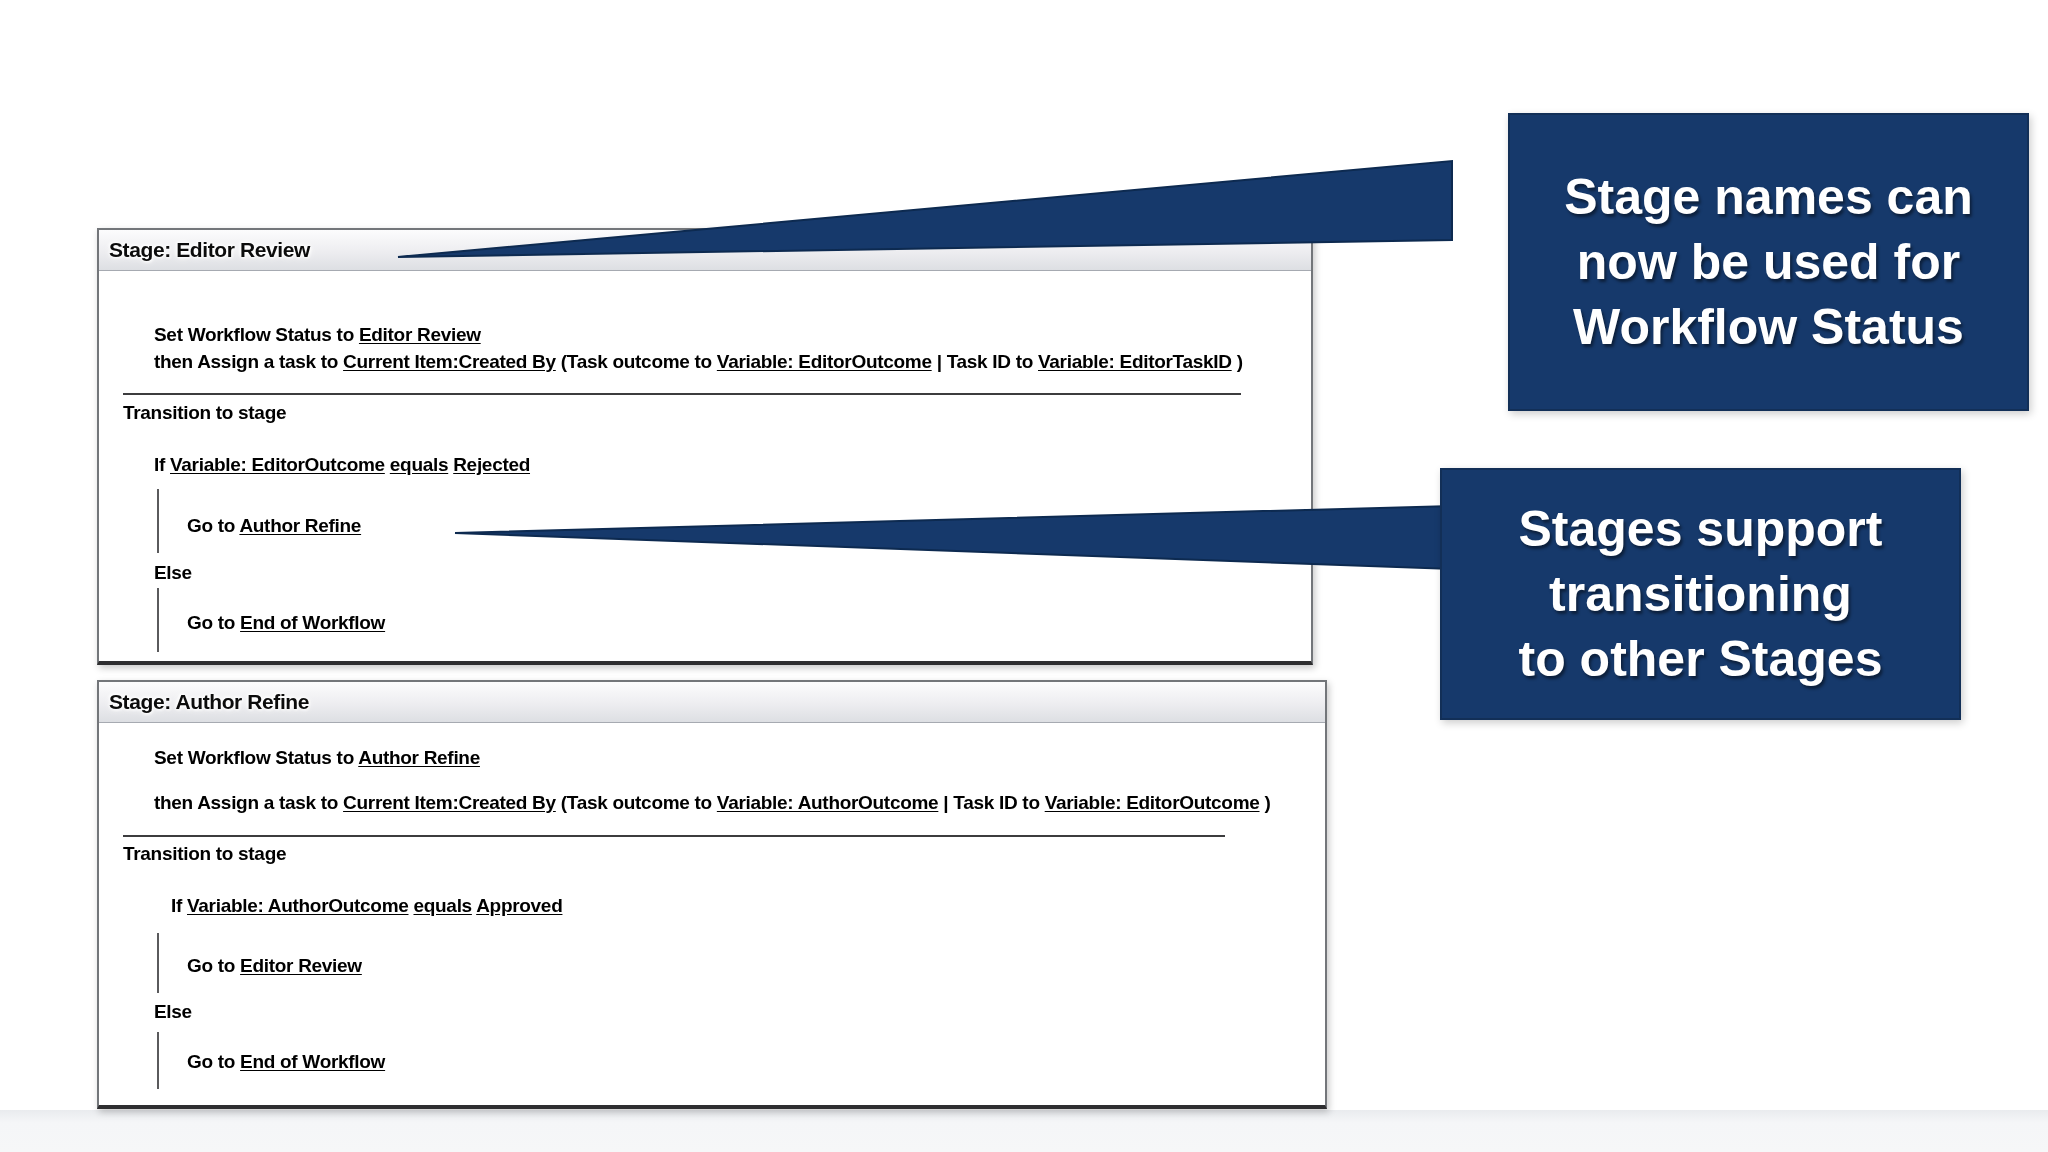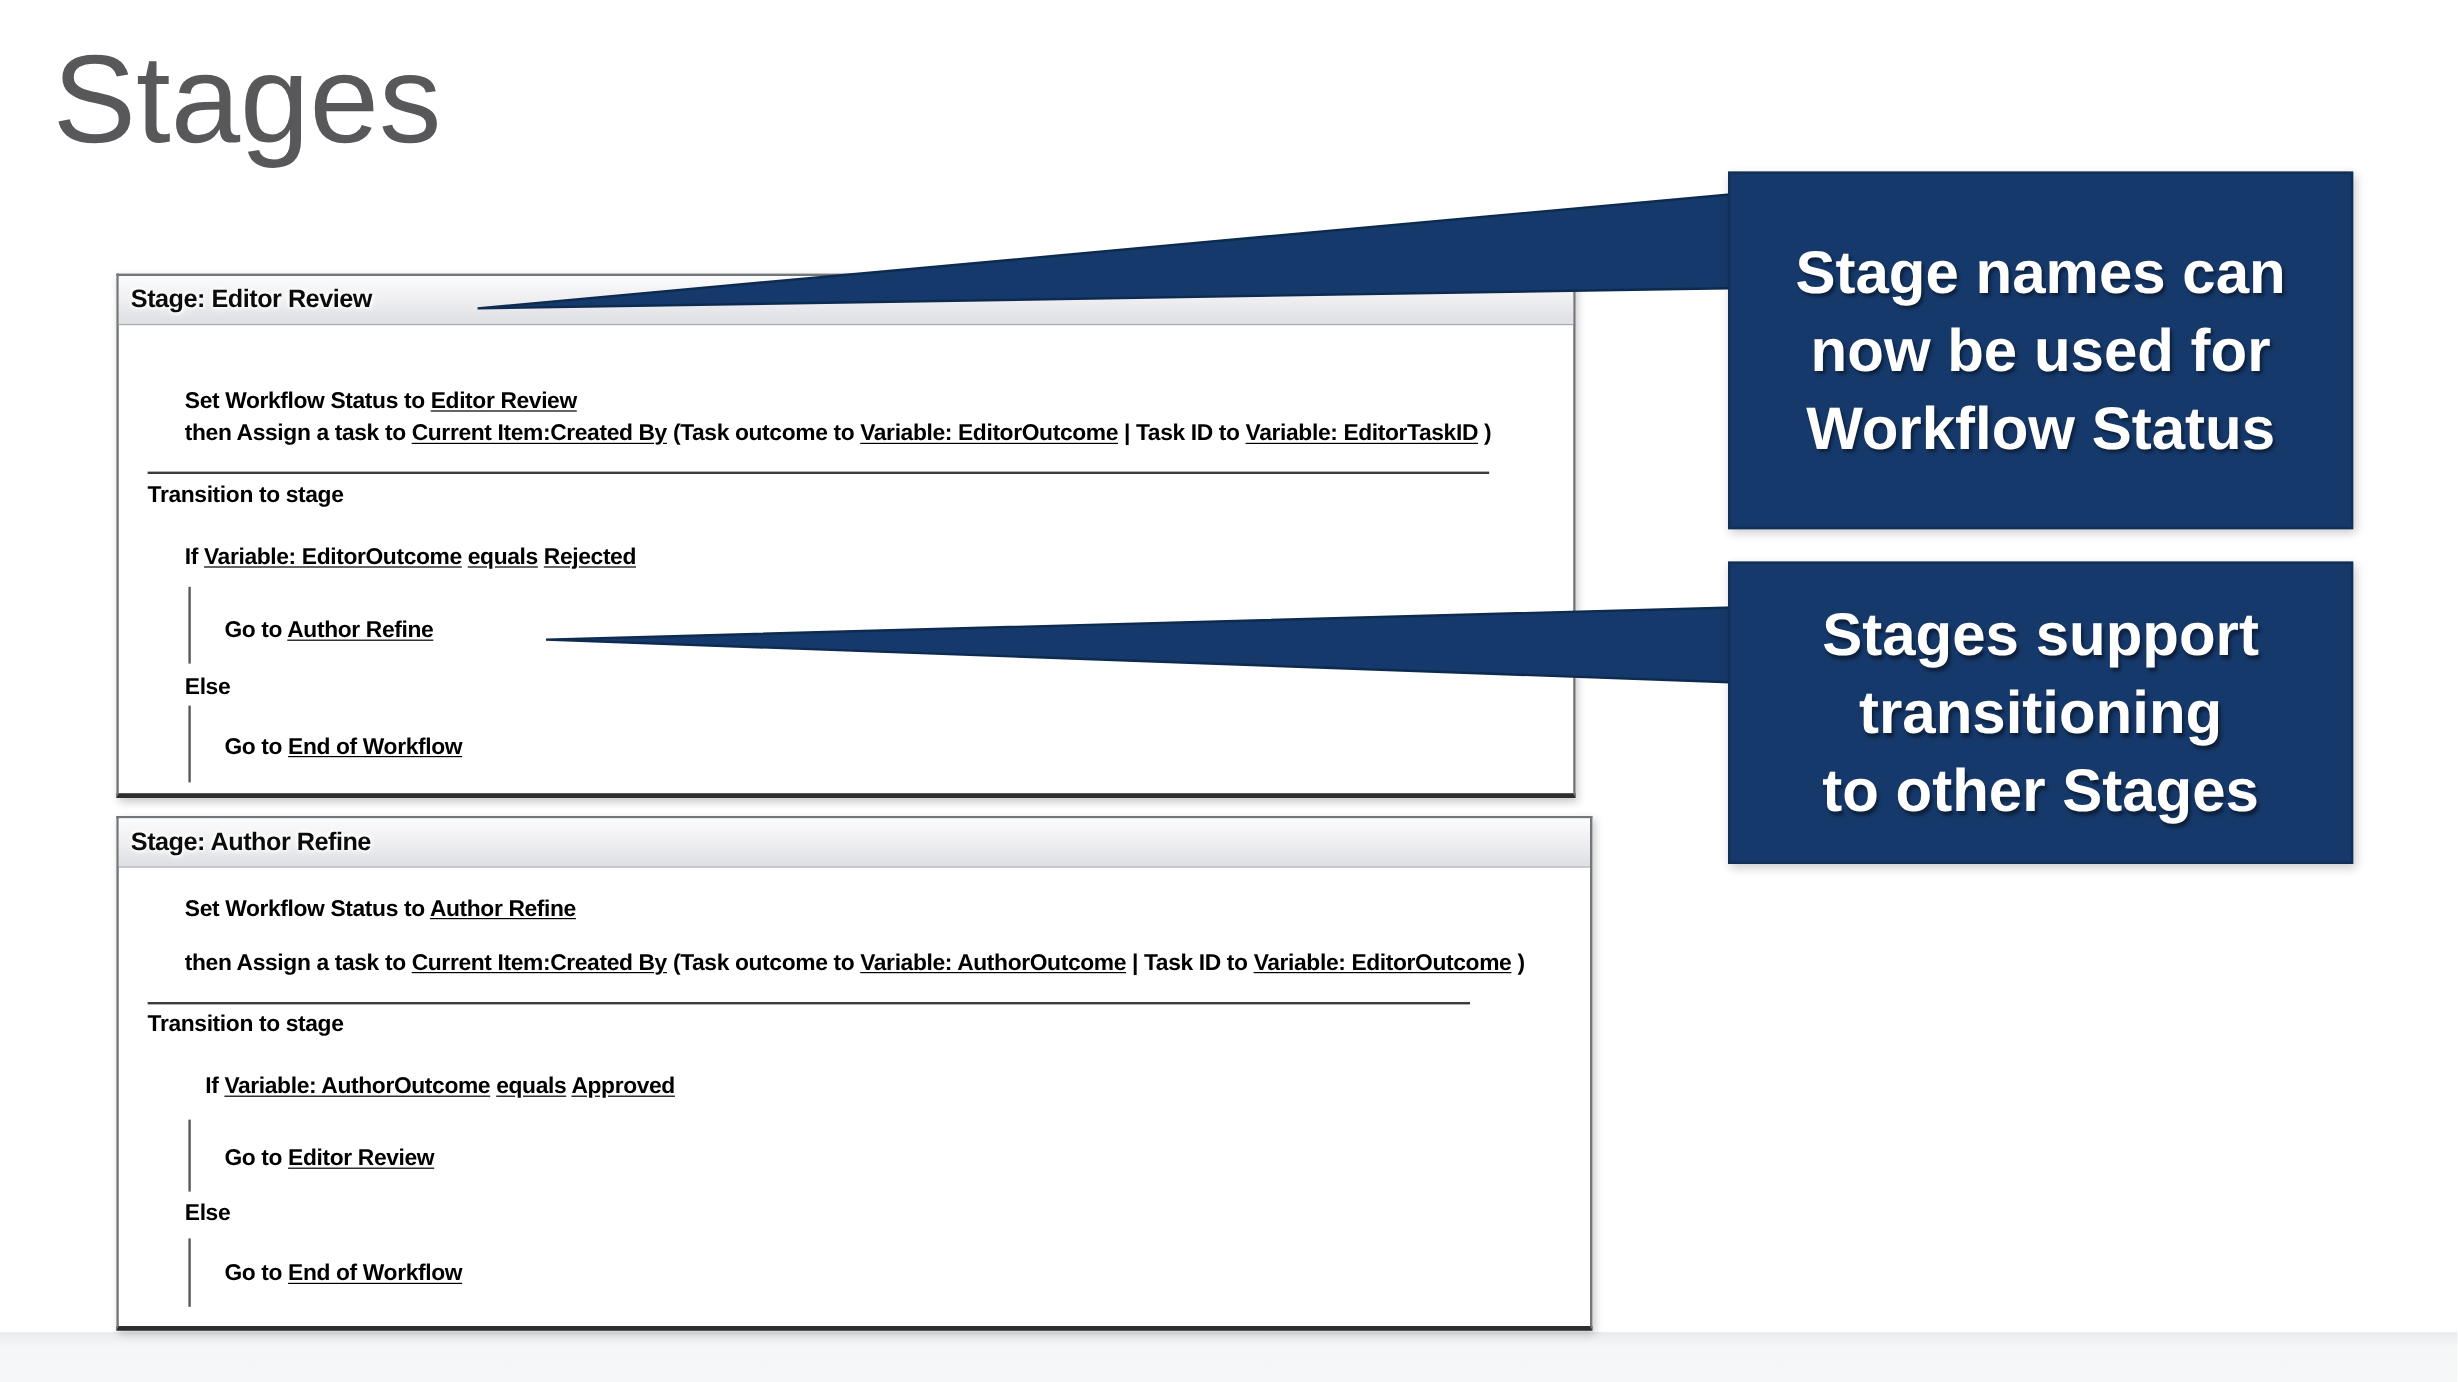--- a/index.html
+++ b/index.html
@@ -69,29 +69,28 @@
   
   #beak-layer{position:absolute;left:0;top:0;width:2048px;height:1152px;z-index:4;pointer-events:none;}
   .callout{
     position:absolute;z-index:5;background:#16396b;border:2px solid #122f57;
     color:#ffffff;display:flex;align-items:center;justify-content:center;
     text-align:center;font-size:50px;font-weight:700;line-height:1.3;
     text-shadow:2px 3px 3px rgba(0,0,0,0.45);
     white-space:pre-line;
     box-shadow:2px 3px 8px rgba(0,0,0,0.2);
   }
-  #callout1{left:1440px;top:113px;width:517px;height:294px;margin-top:30px;}
+  #callout1{left:1508px;top:113px;width:517px;height:294px;}
   #callout2{left:1440px;top:468px;width:517px;height:248px;}
 </style>
 </head>
 <body>
 
 <div id="slide">
 
-  <div class="slide-title">Stages</div>
 
   <div class="bottom-strip"></div>
 
   <div class="stage-box" id="stage1">
     <div class="stage-header">
       <div class="stage-header-text">Stage: Editor Review</div>
     </div>
     <div class="wf-line r-set"><span>Set Workflow Status to </span><span class="wf-link">Editor Review</span></div>
     <div class="wf-line r-assign"><span>then Assign a task to </span><span class="wf-link">Current Item:Created By</span><span> (Task outcome to </span><span class="wf-link">Variable: EditorOutcome</span><span> | Task ID to </span><span class="wf-link">Variable: EditorTaskID</span><span> )</span></div>
     <div class="wf-sep"></div>

